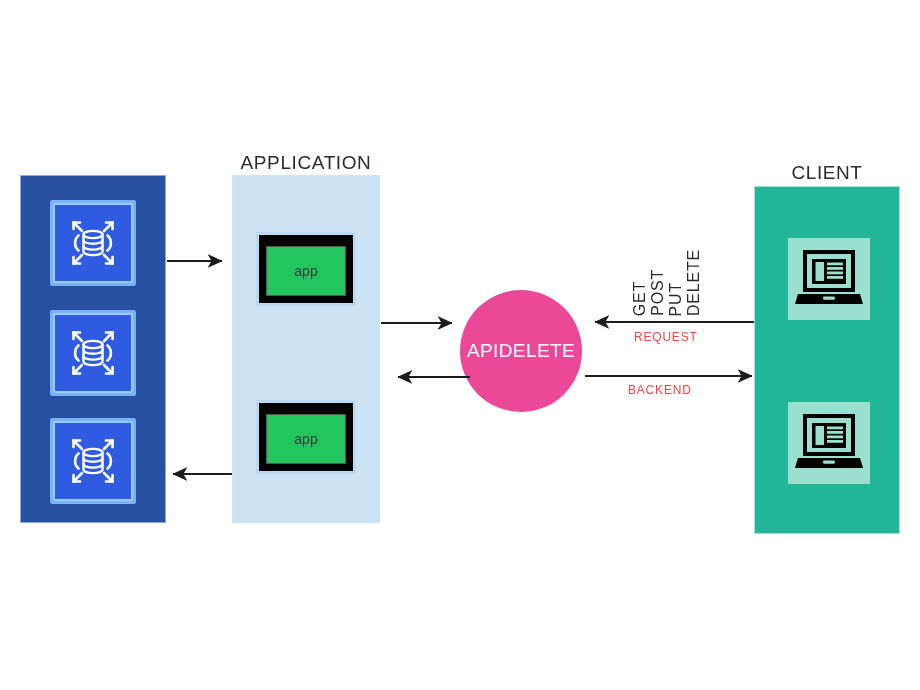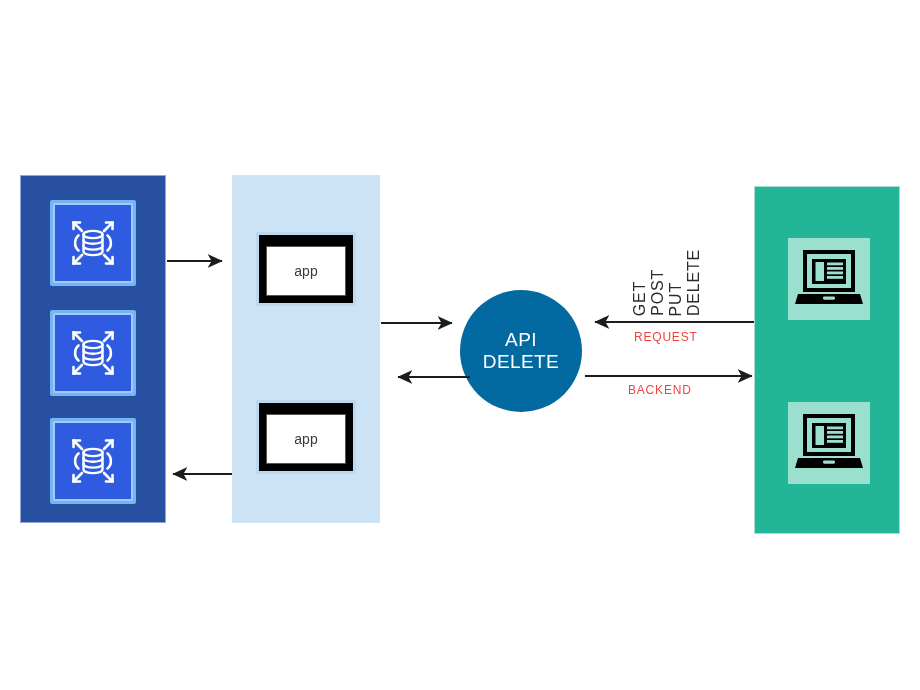--- a/index.html
+++ b/index.html
@@ -97,21 +97,21 @@
     background: #000000;
     border: 2px solid #000000;
     box-shadow: 0 0 0 3px #bcd9ef;
     padding: 9px 5px 5px 5px;
   }
   #app-1 { top: 235px; }
   #app-2 { top: 403px; }
   .app-screen {
     width: 100%;
     height: 100%;
-    background: #ffffff;
+    background: #22c55e;
     border: 1px solid #555;
     box-sizing: border-box;
     display: flex;
     align-items: center;
     justify-content: center;
   }
   .app-screen-text {
     font-size: 14px;
     color: #3a3a3a;
     font-family: "Liberation Sans", sans-serif;
@@ -134,23 +134,23 @@
   .laptop-icon svg { display:block; }
 
   
   #api-circle {
     position: absolute;
     left: 460px;
     top: 290px;
     width: 122px;
     height: 122px;
     border-radius: 50%;
-    background: #0369a1;
-    display: flex;
-    flex-direction: column;
+    background: #ec4899;
+    display: flex;
+    flex-direction: row;
     align-items: center;
     justify-content: center;
     color: #ffffff;
     font-size: 19px;
     line-height: 1.18;
     letter-spacing: 0.4px;
     text-align: center;
   }
 
   
@@ -191,21 +191,23 @@
     color: #2b2b2b;
     line-height: 1;
   }
 </style>
 </head>
 <body>
 
 <div class="canvas">
 
 
-
+  <div class="col-label" id="label-app">APPLICATION</div>
+
+  <div class="col-label" id="label-client">CLIENT</div>
 
   <div class="panel" id="panel-backend"></div>
 
   <div class="db-icon" id="db-1">
     <svg width="60" height="60" viewBox="0 0 60 60" aria-hidden="true">
       <g fill="none" stroke="#ffffff" stroke-width="2.6" stroke-linecap="round" stroke-linejoin="round">
 
         <path d="M19 18 L10.5 9.5"></path>
           <path d="M10.5 9.5 L10.5 16"></path>
           <path d="M10.5 9.5 L17 9.5"></path>

